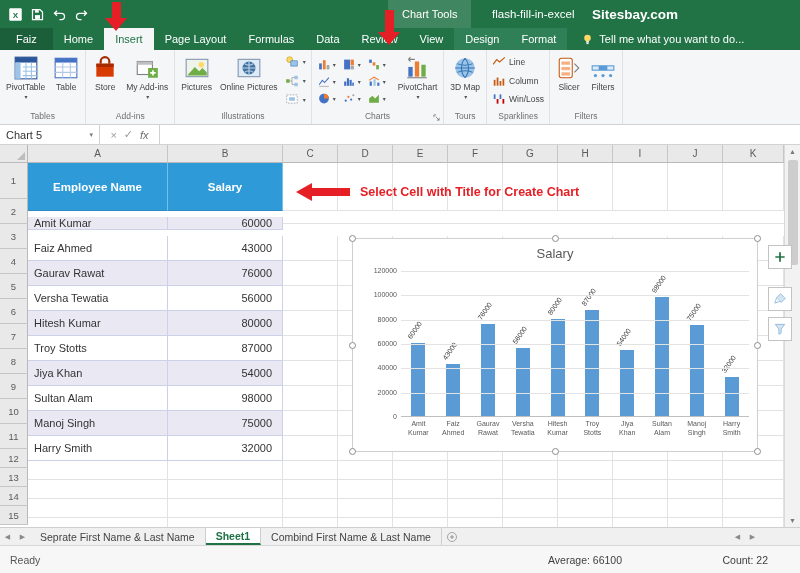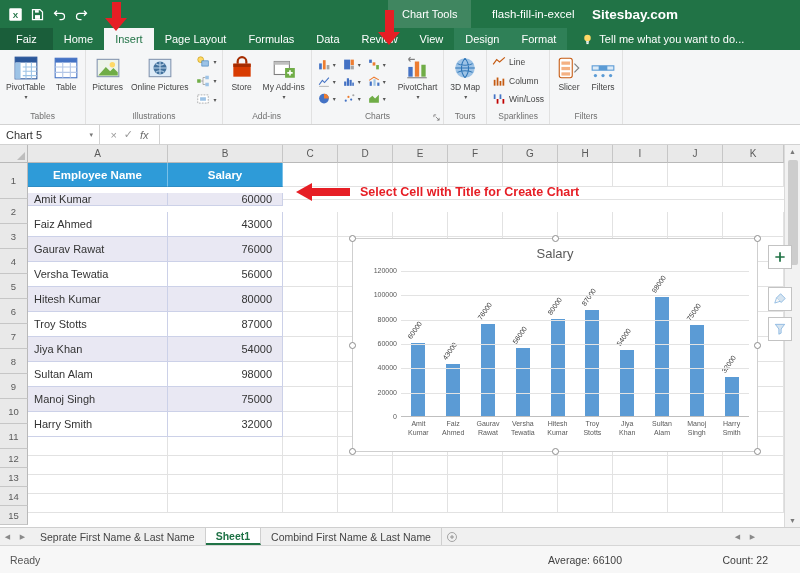--- a/index.html
+++ b/index.html
@@ -198,20 +198,47 @@
             <span class="rlabel">Table</span>
           </div>
         </div>
         <div class="rg-label">Tables</div>
       </div>
       <div class="rgroup">
         <div class="rg-content">
           <div class="ritem large">
             <span class="ic ic-l">
               <svg viewBox="0 0 24 24">
+                <path d="M8 8V6a4 4 0 0 1 8 0v2" stroke="#a52c00" stroke-width="2" fill="none"></path>
+                <rect x="4" y="8" width="16" height="12" fill="#d83b01"></rect>
+                <rect x="4" y="8" width="16" height="3" fill="#a52c00"></rect>
+              </svg>
+            </span>
+            <span class="rlabel">Store</span>
+          </div>
+          <div class="ritem large">
+            <span class="ic ic-l">
+              <svg viewBox="0 0 24 24">
+                <rect x="3" y="6" width="14" height="12" fill="#fff" stroke="#7f7f7f"></rect>
+                <rect x="3" y="6" width="14" height="3" fill="#bfbfbf"></rect>
+                <rect x="13" y="12" width="9" height="9" fill="#70ad47"></rect>
+                <path d="M17.5 14v5M15 16.5h5" stroke="#fff" stroke-width="1.5"></path>
+              </svg>
+            </span>
+            <span class="rlabel">My Add-ins</span>
+            <span class="mini-arrow">▾</span>
+          </div>
+        </div>
+        <div class="rg-label">Add-ins</div>
+      </div>
+      <div class="rgroup">
+        <div class="rg-content">
+          <div class="ritem large">
+            <span class="ic ic-l">
+              <svg viewBox="0 0 24 24">
                 <rect x="2" y="4" width="20" height="16" fill="#eef4ea" stroke="#8496b0"></rect>
                 <circle cx="16" cy="9" r="2.5" fill="#ffd966"></circle>
                 <path d="M3 19l7-8 4 4 3-3 4 4v3z" fill="#70ad47"></path>
               </svg>
             </span>
             <span class="rlabel">Pictures</span>
           </div>
           <div class="ritem large">
             <span class="ic ic-l">
               <svg viewBox="0 0 24 24">
@@ -248,47 +275,20 @@
                 <svg viewBox="0 0 24 24">
                   <rect x="3" y="5" width="18" height="14" fill="#fff" stroke="#7f7f7f" stroke-dasharray="3 2"></rect>
                   <rect x="7" y="9" width="10" height="6" fill="#9dc3e6"></rect>
                 </svg>
               </span>
               <span class="mini-arrow">▾</span>
             </div>
           </div>
         </div>
         <div class="rg-label">Illustrations</div>
-      </div>
-      <div class="rgroup">
-        <div class="rg-content">
-          <div class="ritem large">
-            <span class="ic ic-l">
-              <svg viewBox="0 0 24 24">
-                <path d="M8 8V6a4 4 0 0 1 8 0v2" stroke="#a52c00" stroke-width="2" fill="none"></path>
-                <rect x="4" y="8" width="16" height="12" fill="#d83b01"></rect>
-                <rect x="4" y="8" width="16" height="3" fill="#a52c00"></rect>
-              </svg>
-            </span>
-            <span class="rlabel">Store</span>
-          </div>
-          <div class="ritem large">
-            <span class="ic ic-l">
-              <svg viewBox="0 0 24 24">
-                <rect x="3" y="6" width="14" height="12" fill="#fff" stroke="#7f7f7f"></rect>
-                <rect x="3" y="6" width="14" height="3" fill="#bfbfbf"></rect>
-                <rect x="13" y="12" width="9" height="9" fill="#70ad47"></rect>
-                <path d="M17.5 14v5M15 16.5h5" stroke="#fff" stroke-width="1.5"></path>
-              </svg>
-            </span>
-            <span class="rlabel">My Add-ins</span>
-            <span class="mini-arrow">▾</span>
-          </div>
-        </div>
-        <div class="rg-label">Add-ins</div>
       </div>
       <div class="rgroup">
         <div class="rg-content">
           <div class="mini-wrap">
             <div class="ritem mini">
               <span class="ic ic-s">
                 <svg viewBox="0 0 24 24">
                   <rect x="3" y="10" width="5" height="11" fill="#4472c4"></rect>
                   <rect x="10" y="4" width="5" height="17" fill="#ed7d31"></rect>
                   <rect x="17" y="13" width="5" height="8" fill="#a5a5a5"></rect>
@@ -636,21 +636,21 @@
           </span>
       </div>
       <div class="chart-btn" style="left:740px;top:154px;">
         <span class="ic">
             <svg viewBox="0 0 24 24">
               <path d="M4 4h16l-6 8v7l-4 2v-9z" fill="#d6e4f0" stroke="#5b9bd5"></path>
             </svg>
           </span>
       </div>
 
-    <div class="grow" style="height: 24px;">
+    <div class="grow" style="height: 48px;">
           <div class="cell th-blue" style="width: 140px;">Employee Name</div>
           <div class="cell th-blue" style="width: 115px;">Salary</div>
           <div class="cell" style="width: 55px;"></div>
           <div class="cell" style="width: 55px;"></div>
           <div class="cell" style="width: 55px;"></div>
           <div class="cell" style="width: 55px;"></div>
           <div class="cell" style="width: 55px;"></div>
           <div class="cell" style="width: 55px;"></div>
           <div class="cell" style="width: 55px;"></div>
           <div class="cell" style="width: 55px;"></div>

